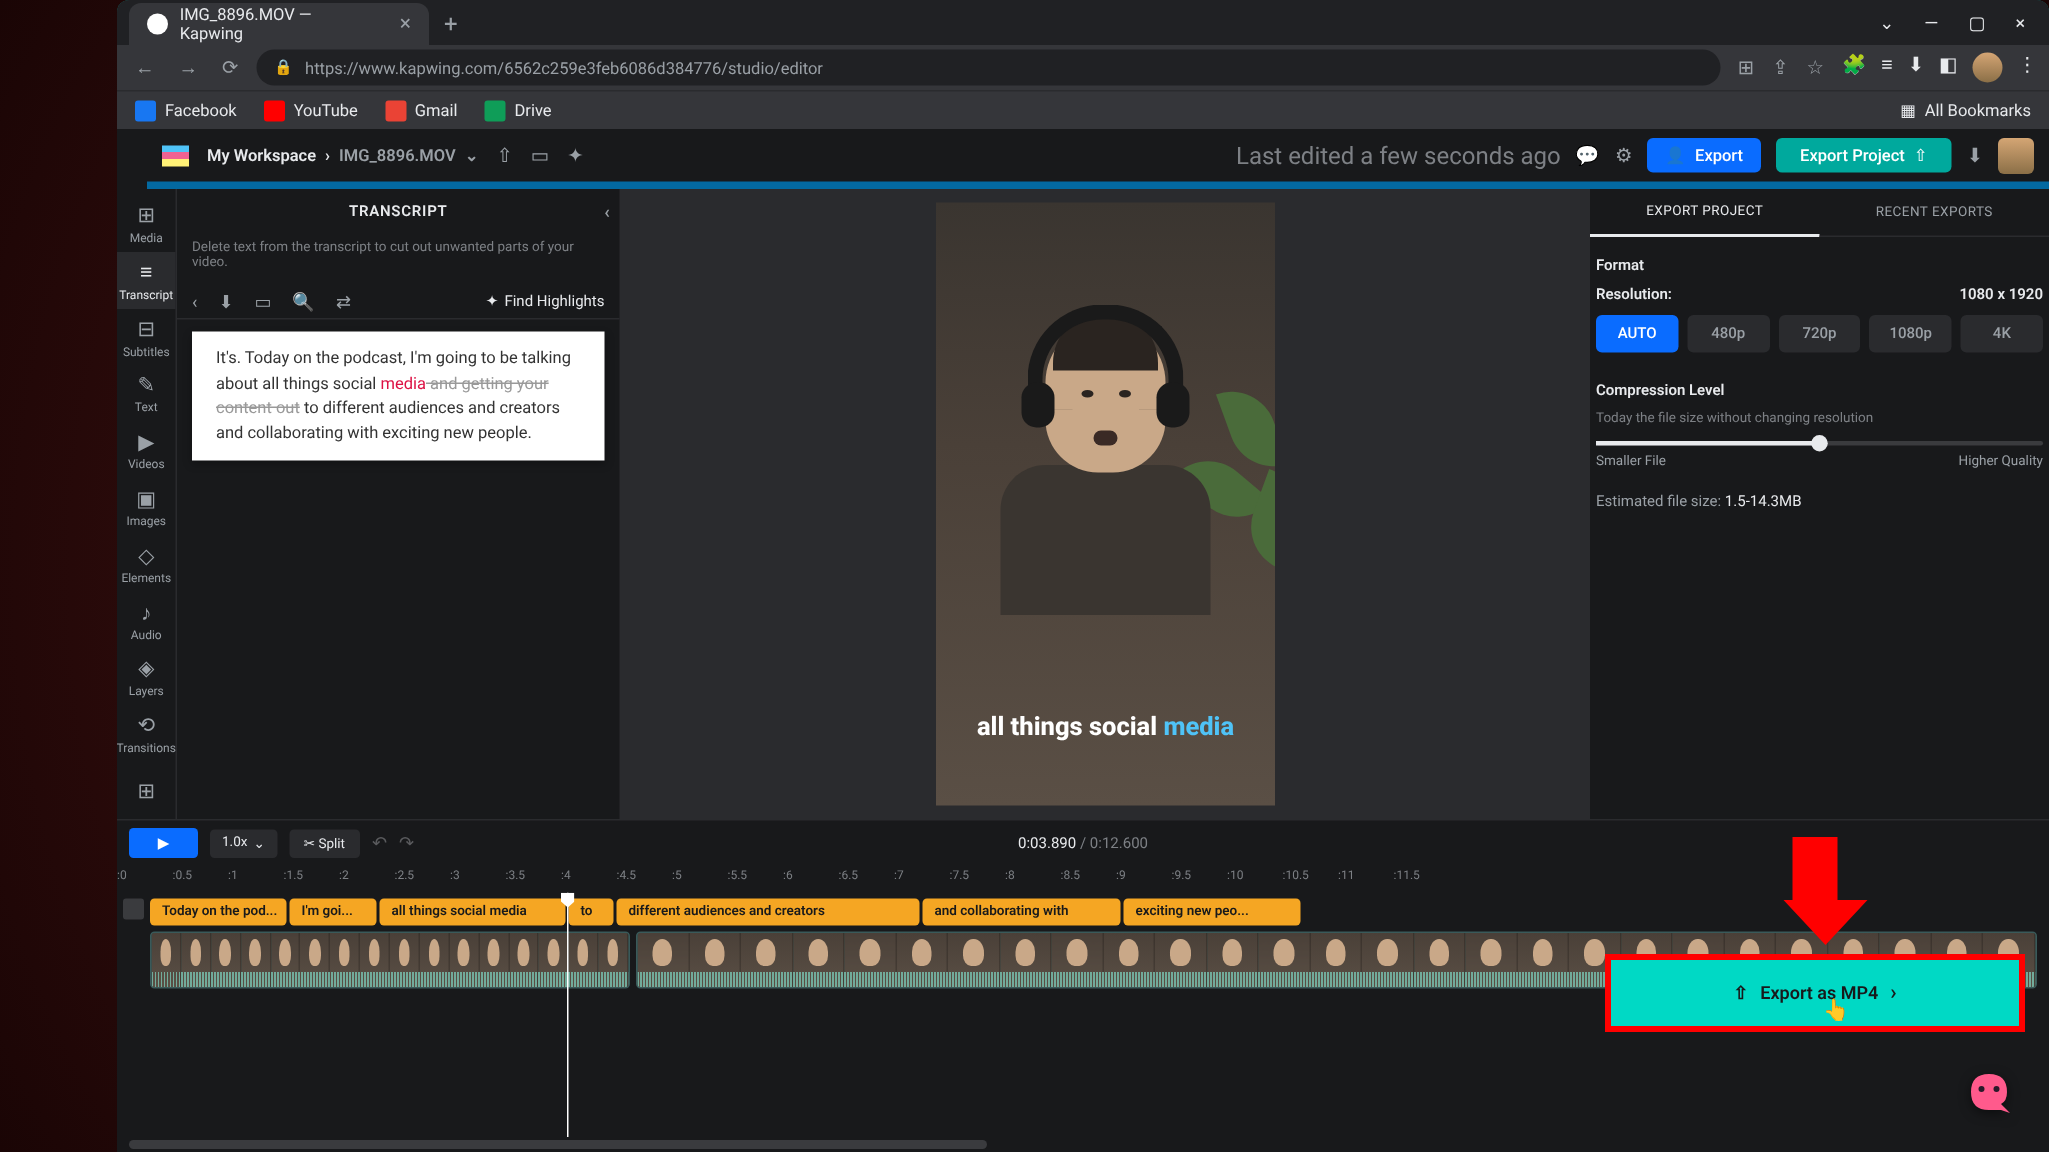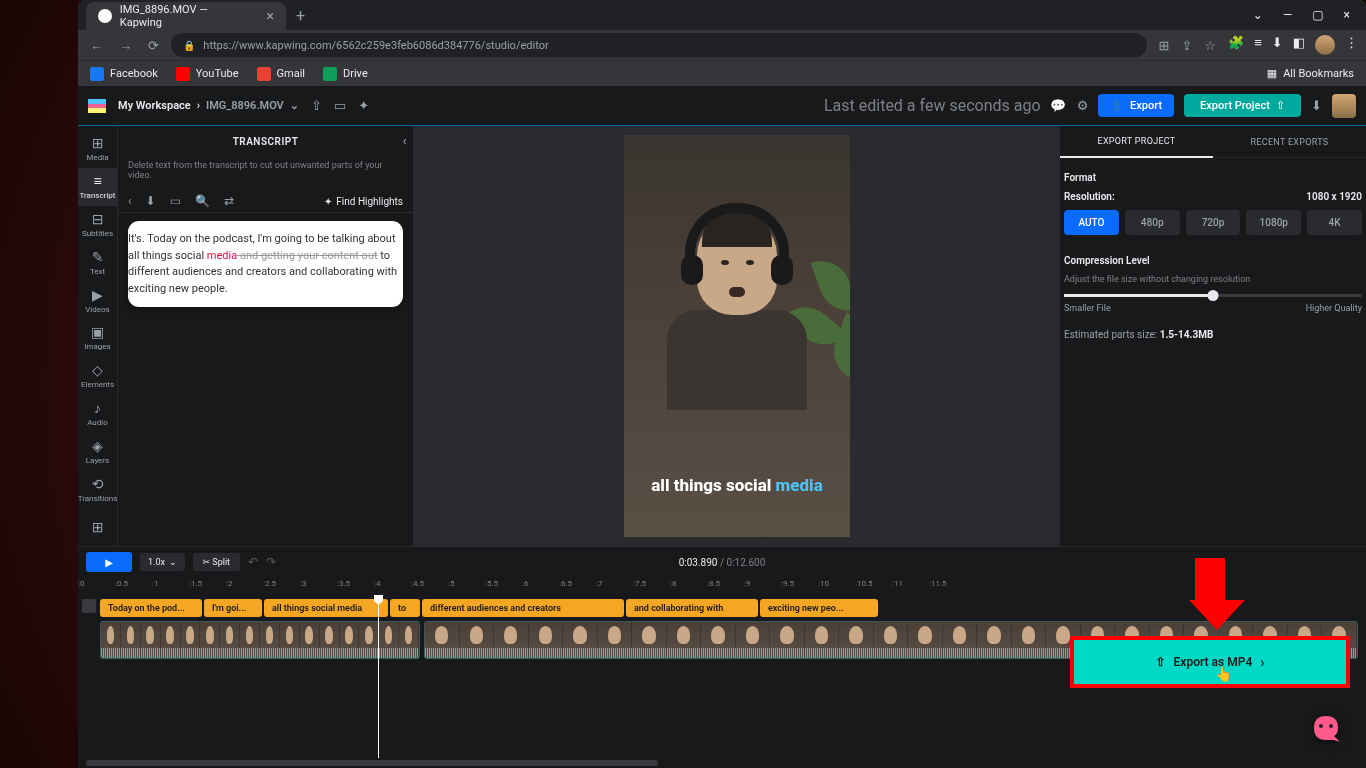--- a/index.html
+++ b/index.html
@@ -24,21 +24,21 @@
 .avatar-small { width: 20px; height: 20px; border-radius: 50%; background: linear-gradient(#d4a574, #8b6f47); }
 
 .bookmarks-bar { height: 26px; background: #35363a; display: flex; align-items: center; padding: 0 12px; gap: 18px; font-size: 11px; color: #e8eaed; border-top: 1px solid #2a2b2e; }
 .bm-item { display: flex; align-items: center; gap: 6px; }
 .bm-icon { width: 14px; height: 14px; border-radius: 2px; }
 .all-bm { margin-left: auto; display: flex; align-items: center; gap: 6px; }
 
 
 .app { position: absolute; top: 86px; left: 0; right: 0; bottom: 0; background: #18191b; display: flex; flex-direction: column; }
 
-.app-header { height: 40px; background: #18191b; display: flex; align-items: center; padding: 0 10px; gap: 12px; border-bottom: 1px solid #0369a1; }
+.app-header { height: 40px; background: #18191b; display: flex; align-items: center; padding: 0 10px; gap: 12px; border-bottom: 5px solid #0369a1; margin-left: 20px; }
 .logo { width: 18px; height: 14px; background: linear-gradient(180deg, #4fc3f7 33%, #f06292 33%, #f06292 66%, #fff176 66%); }
 .breadcrumb { color: #e8eaed; font-size: 11px; font-weight: 600; display: flex; align-items: center; gap: 6px; }
 .bc-file { color: #9aa0a6; }
 .header-icon { color: #9aa0a6; font-size: 13px; }
 .header-right { margin-left: auto; display: flex; align-items: center; gap: 10px; }
 .last-edit { color: #7d8085; font-size: 16px; }
 .share-btn { background: #0a6cff; color: #fff; font-size: 11px; padding: 5px 12px; border-radius: 4px; display: flex; align-items: center; gap: 6px; font-weight: 500; }
 .export-btn-hdr { background: #00a99d; color: #fff; font-size: 11px; padding: 5px 16px; border-radius: 4px; display: flex; align-items: center; gap: 6px; font-weight: 500; }
 .avatar-hdr { width: 24px; height: 24px; border-radius: 4px; background: linear-gradient(#d4a574, #8b6f47); }
 
@@ -51,21 +51,21 @@
 .tool-icon { font-size: 14px; }
 
 
 .left-panel { width: 296px; background: #18191b; display: flex; flex-direction: column; border-right: 1px solid #2a2b2e; }
 .panel-header { height: 30px; display: flex; align-items: center; justify-content: center; color: #e8eaed; font-size: 10px; font-weight: 600; letter-spacing: 0.5px; position: relative; }
 .panel-collapse { position: absolute; right: 6px; color: #9aa0a6; font-size: 12px; }
 .panel-desc { color: #7d8085; font-size: 9px; padding: 4px 10px 10px; }
 .panel-tools { display: flex; align-items: center; padding: 4px 10px; gap: 14px; border-bottom: 1px solid #2a2b2e; }
 .pt-icon { color: #9aa0a6; font-size: 12px; }
 .find-highlights { margin-left: auto; color: #e8eaed; font-size: 10px; display: flex; align-items: center; gap: 4px; }
-.transcript-card { margin: 8px 10px; background: #fff; border-radius: 11px; padding: 10px 0; color: #333; font-size: 11px; line-height: 1.5; box-shadow: 0 2px 6px rgba(0,0,0,0.3); }
+.transcript-card { margin: 8px 10px; background: #fff; border-radius: 0; padding: 10px 16px; color: #333; font-size: 11px; line-height: 1.5; box-shadow: 0 2px 6px rgba(0,0,0,0.3); }
 .transcript-card .hl { color: #d14; }
 .transcript-card .strike { text-decoration: line-through; color: #999; }
 
 
 .canvas-area { flex: 1; background: #2a2b2e; display: flex; flex-direction: column; position: relative; }
 .canvas-stage { flex: 1; display: flex; align-items: center; justify-content: center; }
 .video-preview { width: 226px; height: 402px; background: linear-gradient(180deg, #3a3530 0%, #4a4038 40%, #5a4f45 100%); position: relative; overflow: hidden; }
 .person { position: absolute; left: 50%; top: 20%; transform: translateX(-50%); width: 140px; height: 180px; }
 .head { width: 80px; height: 100px; background: #c9a888; border-radius: 40px 40px 35px 35px; margin: 0 auto; position: relative; }
 .hair { position: absolute; top: -8px; left: 5px; right: 5px; height: 40px; background: #2a2420; border-radius: 35px 35px 0 0; }
@@ -96,21 +96,21 @@
 .opt-btn.active { background: #0a6cff; color: #fff; }
 .res-row { display: flex; justify-content: space-between; align-items: center; margin-bottom: 8px; }
 .res-val { color: #e8eaed; font-size: 10px; font-weight: 600; }
 .comp-desc { color: #7d8085; font-size: 9px; margin-bottom: 10px; }
 .slider-wrap { position: relative; margin-bottom: 6px; }
 .slider-track { height: 3px; background: #3a3b3e; border-radius: 2px; position: relative; }
 .slider-fill { position: absolute; left: 0; width: 50%; height: 100%; background: #e8eaed; }
 .slider-thumb { position: absolute; left: 50%; top: -4px; width: 11px; height: 11px; background: #e8eaed; border-radius: 50%; transform: translateX(-50%); }
 .slider-labels { display: flex; justify-content: space-between; font-size: 9px; color: #9aa0a6; margin-bottom: 16px; }
 .est-size { font-size: 10px; color: #9aa0a6; }
-.est-size b { color: #e8eaed; font-weight: 700; }
+.est-size b { color: #e8eaed; font-weight: 400; }
 
 
 .timeline-area { height: 222px; background: #18191b; border-top: 1px solid #2a2b2e; display: flex; flex-direction: column; }
 .tl-controls { height: 30px; display: flex; align-items: center; padding: 0 8px; gap: 8px; }
 .play-btn { width: 46px; height: 20px; background: #0a6cff; border-radius: 3px; display: flex; align-items: center; justify-content: center; color: #fff; font-size: 10px; }
 .speed-btn { background: #2a2b2e; color: #e8eaed; font-size: 9px; padding: 4px 8px; border-radius: 3px; display: flex; align-items: center; gap: 4px; }
 .split-btn { background: #2a2b2e; color: #e8eaed; font-size: 9px; padding: 4px 10px; border-radius: 3px; }
 .tl-icon { color: #5a5b5e; font-size: 12px; }
 .time-display { position: absolute; left: 50%; transform: translateX(-50%); color: #e8eaed; font-size: 10px; }
 .time-display .total { color: #7d8085; }
@@ -345,32 +345,32 @@
             <div class="res-val">1080 x 1920</div>
           </div>
           <div class="btn-row">
             <div class="opt-btn active">AUTO</div>
             <div class="opt-btn">480p</div>
             <div class="opt-btn">720p</div>
             <div class="opt-btn">1080p</div>
             <div class="opt-btn">4K</div>
           </div>
           <div class="rp-label">Compression Level</div>
-          <div class="comp-desc">Adjust the file size without changing resolution</div>
+          <div class="comp-desc">Today the file size without changing resolution</div>
           <div class="slider-wrap">
             <div class="slider-track">
                 <div class="slider-fill"></div>
                 <div class="slider-thumb"></div>
               </div>
           </div>
           <div class="slider-labels">
             <span>Smaller File</span>
             <span>Higher Quality</span>
           </div>
-          <div class="est-size"><span>Estimated parts size: </span><b>1.5-14.3MB</b></div>
+          <div class="est-size"><span>Estimated file size: </span><b>1.5-14.3MB</b></div>
         </div>
       </div>
     </div>
 
     <div class="timeline-area">
       <div class="tl-controls" style="position:relative">
         <div class="play-btn">▶</div>
         <div class="speed-btn">
             <span>1.0x</span>
             <span>⌄</span>
@@ -402,21 +402,21 @@
           <span class="ruler-mark" style="left: 666px;">:9</span>
           <span class="ruler-mark" style="left: 703px;">:9.5</span>
           <span class="ruler-mark" style="left: 740px;">:10</span>
           <span class="ruler-mark" style="left: 777px;">:10.5</span>
           <span class="ruler-mark" style="left: 814px;">:11</span>
           <span class="ruler-mark" style="left: 851px;">:11.5</span>
         </div>
       <div class="tl-tracks">
         <div class="track-sq"></div>
         <div class="subtitle-row" id="sub-row">
-            <div class="sub-clip" style="width: 102px;">Today on the pod...</div>
+            <div class="sub-clip" style="width: 91px;">Today on the pod...</div>
             <div class="sub-clip" style="width: 58px;">I'm goi...</div>
             <div class="sub-clip" style="width: 124px;">all things social media</div>
             <div class="sub-clip" style="width: 30px;">to</div>
             <div class="sub-clip" style="width: 202px;">different audiences and creators</div>
             <div class="sub-clip" style="width: 132px;">and collaborating with</div>
             <div class="sub-clip" style="width: 118px;">exciting new peo...</div>
           </div>
         <div class="video-track">
           <div class="vclip" style="flex:0 0 320px">
             <div class="frame"></div>

